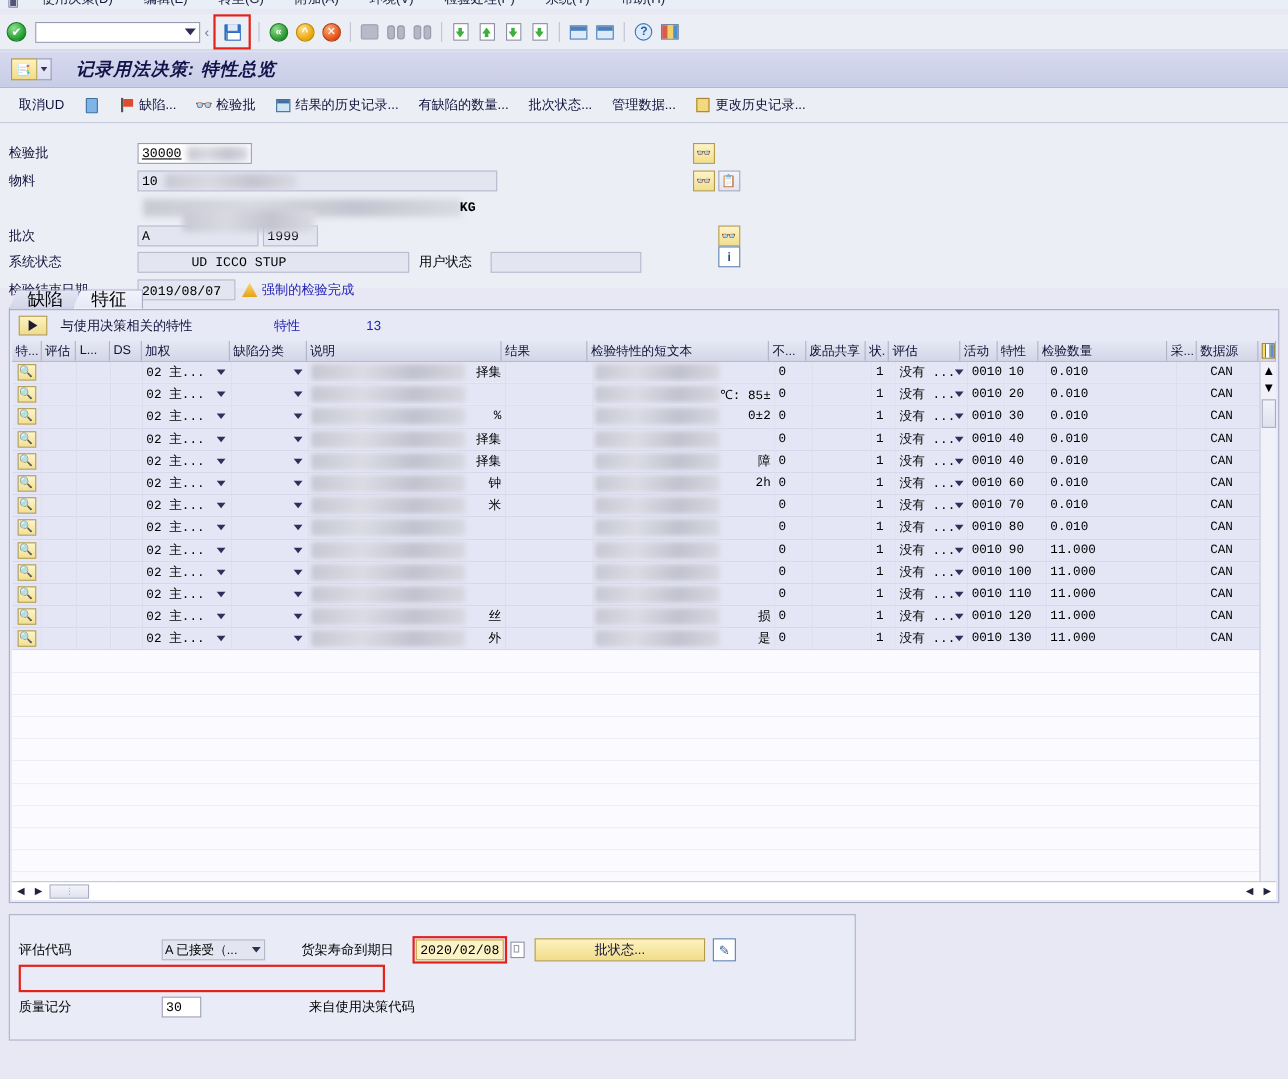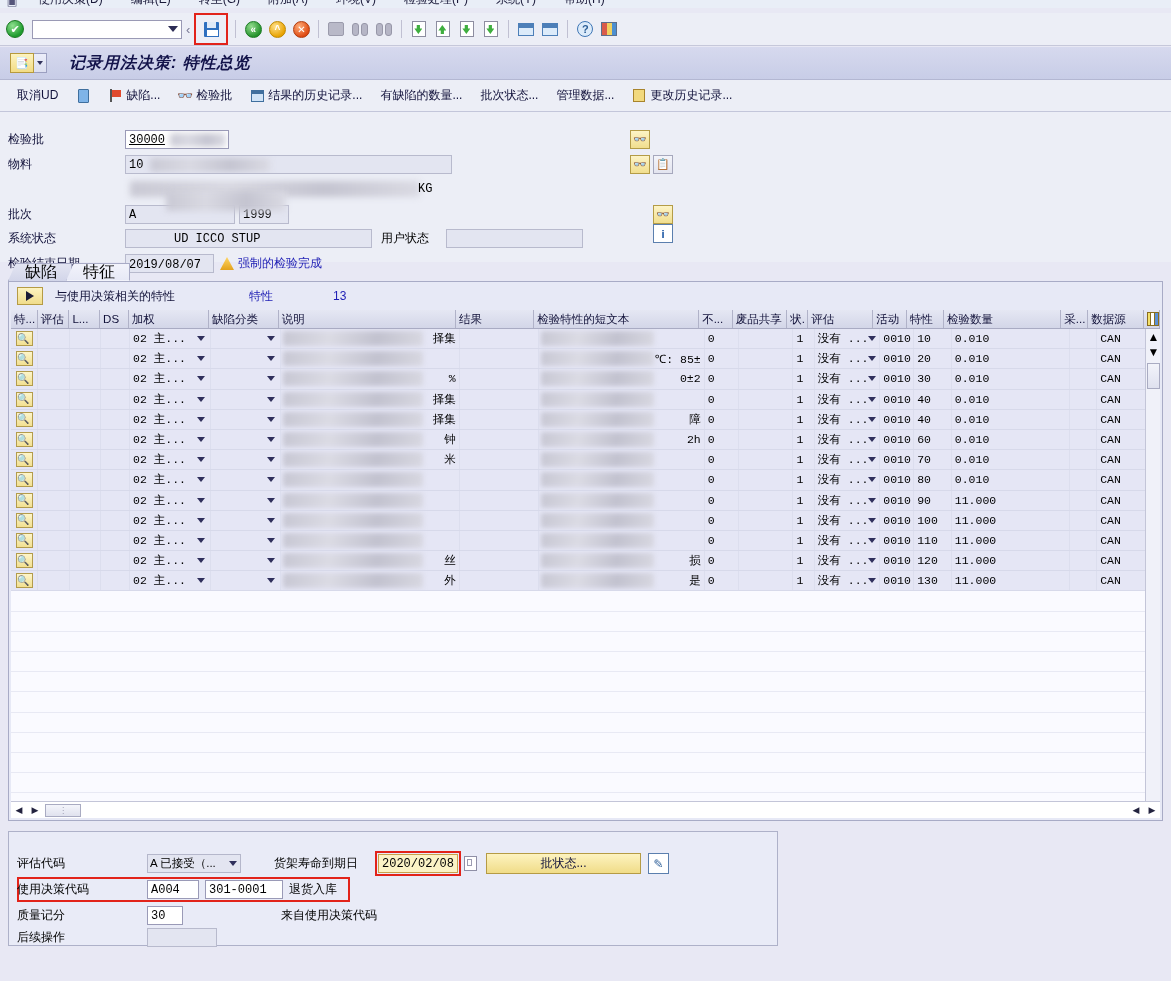--- a/index.html
+++ b/index.html
@@ -452,21 +452,21 @@
 
   <div class="frow" style="top:43px;left:0;width:700px;">
     <div class="flabel">物料</div>
     <div class="finput ro" style="width:327px;">
       <span>10</span>
       <div class="blur" style="left:24px;top:2px;width:120px;height:14px;"></div>
     </div>
   </div>
 
   <div class="frow" style="top:68px;left:125px;width:500px;">
-    <div style="position:relative;width:340px;height:19px;">
+    <div style="position:relative;width:340px;height:19px;font-weight:bold;">
       <div class="blur" style="left:5px;top:1px;width:290px;height:16px;"></div>
       <span style="position:absolute;left:293px;top:2px;font-family:'Liberation Mono',monospace;">KG</span>
     </div>
   </div>
 
   <div class="frow" style="top:93px;left:0;width:700px;">
     <div class="flabel">批次</div>
     <div class="finput ro" style="width:110px;">
       <span>A</span>
     </div>
@@ -1105,38 +1105,22 @@
     </div>
     <div class="cal-ico"></div>
     <div class="btn-status">
       <span>批状态...</span>
     </div>
     <div class="btn-pen">✎</div>
   </div>
 
   <div class="udcode-hl" style="left:8px;top:45px;width:333px;height:25px;"></div>
 
-  <div class="ud-row" style="top:48px;left:0;width:770px;">
-    <div class="ud-label">使用决策代码</div>
-    <div class="ud-inp" style="width:52px;">
-      <span>A004</span>
-    </div>
-    <div class="ud-inp" style="width:78px;margin-left:6px;">
-      <span>301-0001</span>
-    </div>
-    <span style="margin-left:6px;font-size:12px;">退货入库</span>
-  </div>
 
   <div class="ud-row" style="top:74px;left:0;width:770px;">
     <div class="ud-label">质量记分</div>
     <div class="ud-inp" style="width:36px;">
       <span>30</span>
     </div>
     <span style="margin-left:98px;font-size:12px;">来自使用决策代码</span>
   </div>
 
-  <div class="ud-row" style="top:96px;left:0;width:770px;">
-    <div class="ud-label">后续操作</div>
-    <div class="ud-inp ro" style="width:70px;">
-      <span></span>
-    </div>
-  </div>
 </div>
 
 </body></html>

